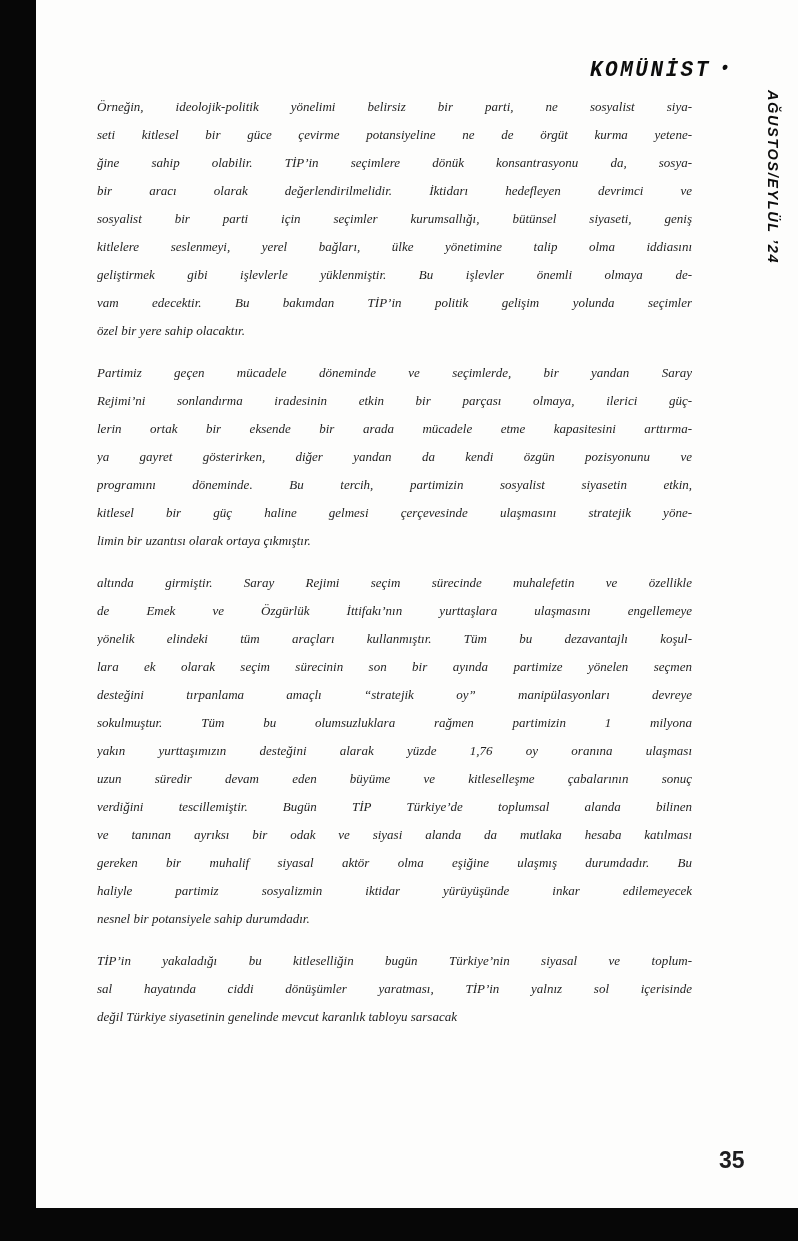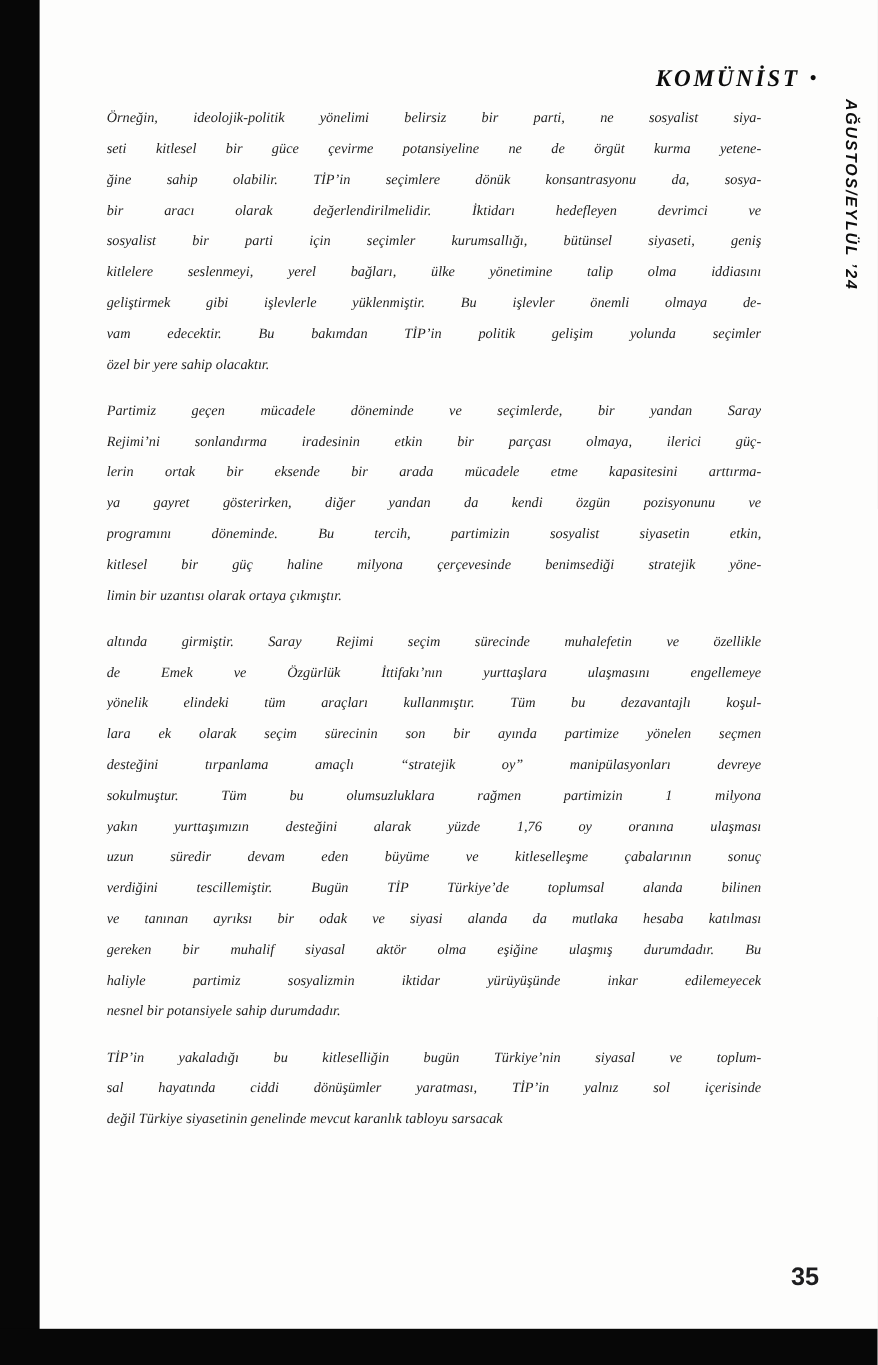--- a/index.html
+++ b/index.html
@@ -20,22 +20,22 @@
     background: #070707;
   }
   .edge-bottom {
     position: absolute; left: 0; bottom: 0;
     width: 100%; height: 33px;
     background: #070707;
   }
   
   .running-head {
     position: absolute;
-    top: 59px; right: 56px;
-    font-family: Liberation Serif, serif;
+    top: 59px; right: 68px;
+    font-family: Liberation Mono, monospace;
     font-weight: bold; font-style: italic;
     font-size: 21px; letter-spacing: 2.5px;
     color: #0d0d0d;
     white-space: nowrap;
     transform: scaleY(1.04);
   }
   .running-head .bullet {
     font-size: 17px; letter-spacing: 0;
     margin-left: 9px; vertical-align: 2px;
   }
@@ -109,21 +109,21 @@
         <div class="pline">geliştirmek gibi işlevlerle yüklenmiştir. Bu işlevler önemli olmaya de-</div>
         <div class="pline">vam edecektir. Bu bakımdan TİP’in politik gelişim yolunda seçimler</div>
         <div class="pline last">özel bir yere sahip olacaktır.</div>
       </div>
       <div class="para">
         <div class="pline">Partimiz geçen mücadele döneminde ve seçimlerde, bir yandan Saray</div>
         <div class="pline">Rejimi’ni sonlandırma iradesinin etkin bir parçası olmaya, ilerici güç-</div>
         <div class="pline">lerin ortak bir eksende bir arada mücadele etme kapasitesini arttırma-</div>
         <div class="pline">ya gayret gösterirken, diğer yandan da kendi özgün pozisyonunu ve</div>
         <div class="pline">programını döneminde. Bu tercih, partimizin sosyalist siyasetin etkin,</div>
-        <div class="pline">kitlesel bir güç haline milyona çerçevesinde benimsediği stratejik yöne-</div>
+        <div class="pline">kitlesel bir güç haline gelmesi çerçevesinde ulaşmasını stratejik yöne-</div>
         <div class="pline last">limin bir uzantısı olarak ortaya çıkmıştır.</div>
       </div>
       <div class="para">
         <div class="pline">altında girmiştir. Saray Rejimi seçim sürecinde muhalefetin ve özellikle</div>
         <div class="pline">de Emek ve Özgürlük İttifakı’nın yurttaşlara ulaşmasını engellemeye</div>
         <div class="pline">yönelik elindeki tüm araçları kullanmıştır. Tüm bu dezavantajlı koşul-</div>
         <div class="pline">lara ek olarak seçim sürecinin son bir ayında partimize yönelen seçmen</div>
         <div class="pline">desteğini tırpanlama amaçlı “stratejik oy” manipülasyonları devreye</div>
         <div class="pline">sokulmuştur. Tüm bu olumsuzluklara rağmen partimizin 1 milyona</div>
         <div class="pline">yakın yurttaşımızın desteğini alarak yüzde 1,76 oy oranına ulaşması</div>

